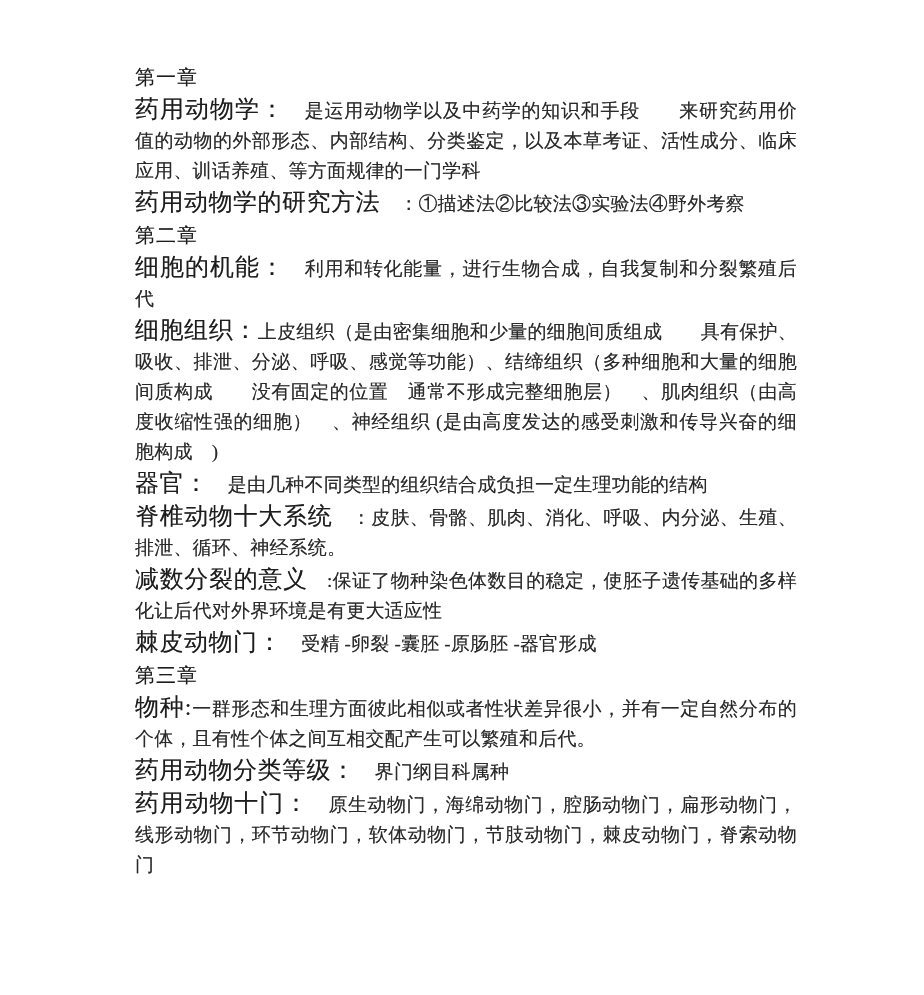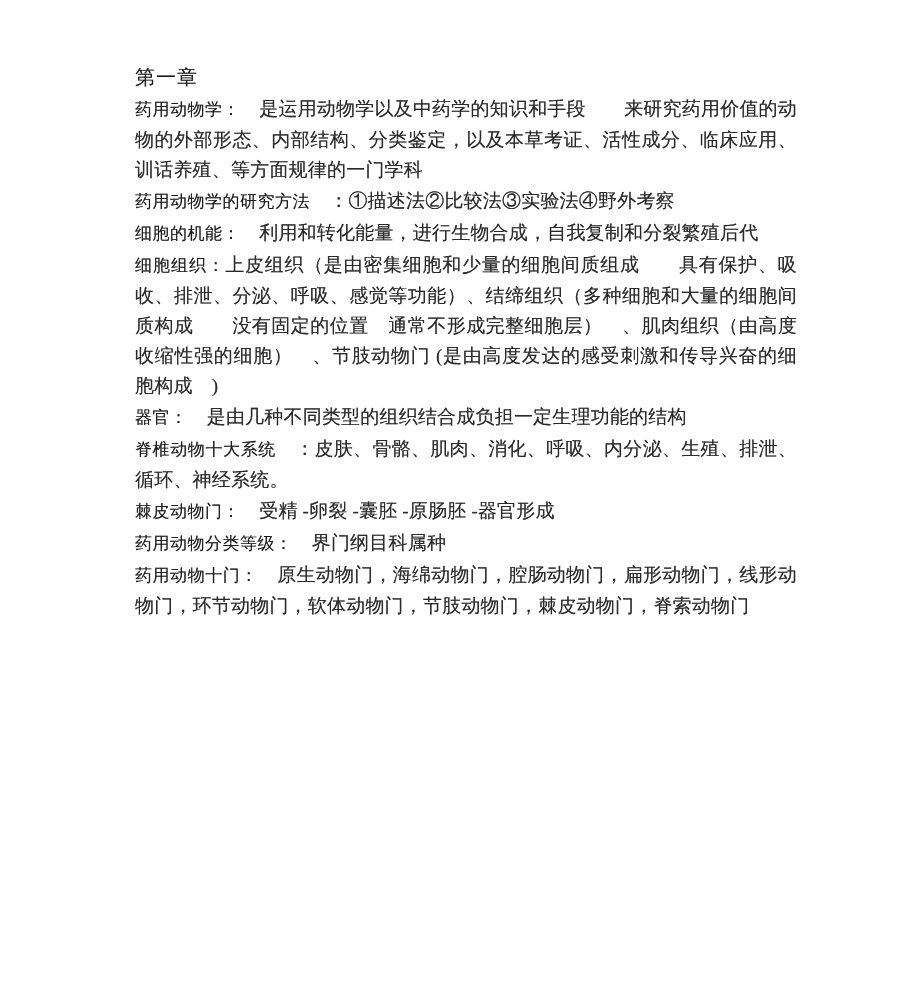--- a/index.html
+++ b/index.html
@@ -27,21 +27,21 @@
     font-family: "Liberation Serif", "DejaVu Serif", serif;
     font-size: 19px;
     line-height: 30px;
     color: #2a2a2a;
     text-align: justify;
     white-space: pre-wrap;
     word-break: break-all;
     text-shadow: 0 0 0.6px rgba(45,45,45,0.55);
   }
   .para .term {
-    font-size: 17px;
+    font-size: 24px;
     color: #1d1d1d;
     letter-spacing: 0.5px;
   }
   .para.chapter .term {
     font-size: 20px;
     letter-spacing: 1px;
   }
   .para .body-text {
     letter-spacing: 0.2px;
   }
@@ -51,33 +51,37 @@
 
 <div class="page">
   <div class="doc" id="doc">
   <p class="para chapter"><span class="term">第一章</span><span class="body-text"></span></p>
 
   <p class="para"><span class="term">药用动物学：</span><span class="body-text">　是运用动物学以及中药学的知识和手段　　来研究药用价值的动物的外部形态、内部结构、分类鉴定，以及本草考证、活性成分、临床应用、训话养殖、等方面规律的一门学科</span></p>
 
 
   <p class="para"><span class="term">药用动物学的研究方法</span><span class="body-text">　：①描述法②比较法③实验法④野外考察</span></p>
 
+  <p class="para chapter"><span class="term">第二章</span><span class="body-text"></span></p>
 
 
   <p class="para"><span class="term">细胞的机能：</span><span class="body-text">　利用和转化能量，进行生物合成，自我复制和分裂繁殖后代</span></p>
 
-  <p class="para"><span class="term">细胞组织：</span><span class="body-text">上皮组织（是由密集细胞和少量的细胞间质组成　　具有保护、吸收、排泄、分泌、呼吸、感觉等功能）、结缔组织（多种细胞和大量的细胞间质构成　　没有固定的位置　通常不形成完整细胞层）　、肌肉组织（由高度收缩性强的细胞）　、节肢动物门 (是由高度发达的感受刺激和传导兴奋的细胞构成　)</span></p>
+  <p class="para"><span class="term">细胞组织：</span><span class="body-text">上皮组织（是由密集细胞和少量的细胞间质组成　　具有保护、吸收、排泄、分泌、呼吸、感觉等功能）、结缔组织（多种细胞和大量的细胞间质构成　　没有固定的位置　通常不形成完整细胞层）　、肌肉组织（由高度收缩性强的细胞）　、神经组织 (是由高度发达的感受刺激和传导兴奋的细胞构成　)</span></p>
 
   <p class="para"><span class="term">器官：</span><span class="body-text">　是由几种不同类型的组织结合成负担一定生理功能的结构</span></p>
 
   <p class="para"><span class="term">脊椎动物十大系统</span><span class="body-text">　：皮肤、骨骼、肌肉、消化、呼吸、内分泌、生殖、排泄、循环、神经系统。</span></p>
 
+  <p class="para"><span class="term">减数分裂的意义</span><span class="body-text">　:保证了物种染色体数目的稳定，使胚子遗传基础的多样化让后代对外界环境是有更大适应性</span></p>
 
   <p class="para"><span class="term">棘皮动物门：</span><span class="body-text">　受精 -卵裂 -囊胚 -原肠胚 -器官形成</span></p>
 
+  <p class="para chapter"><span class="term">第三章</span><span class="body-text"></span></p>
 
+  <p class="para"><span class="term">物种:</span><span class="body-text">一群形态和生理方面彼此相似或者性状差异很小，并有一定自然分布的个体，且有性个体之间互相交配产生可以繁殖和后代。</span></p>
 
 
   <p class="para"><span class="term">药用动物分类等级：</span><span class="body-text">　界门纲目科属种</span></p>
 
   <p class="para"><span class="term">药用动物十门：</span><span class="body-text">　原生动物门，海绵动物门，腔肠动物门，扁形动物门，线形动物门，环节动物门，软体动物门，节肢动物门，棘皮动物门，脊索动物门</span></p>
 </div>
 </div>
 
 </body></html>

